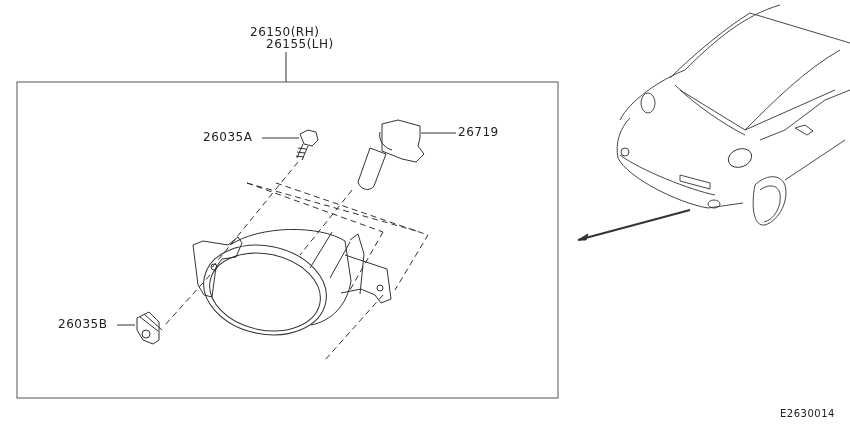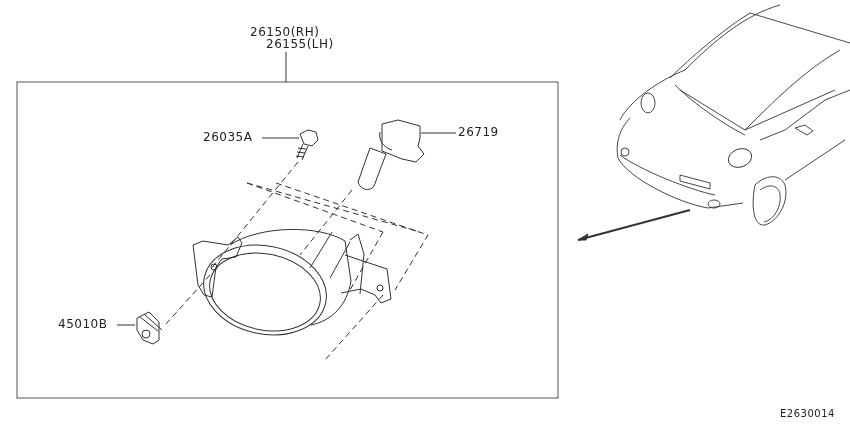--- a/index.html
+++ b/index.html
@@ -90,16 +90,16 @@
       <line x1="690" y1="210" x2="578" y2="240" stroke-width="2"></line>
       <path d="M578,240 l10,-6 l-2,6 z" fill="#333"></path>
     </g>
   </svg>
 
   <div class="label" style="left:250px; top:26px;">26150(RH)</div>
   <div class="label" style="left:258px; top:38px;margin-left:8px;">26155(LH)</div>
 
   <div class="label" style="left:203px; top:131px;text-align:center;">26035A</div>
   <div class="label" style="left:458px; top:126px;text-align:center;">26719</div>
-  <div class="label" style="left:58px; top:318px;">45010B</div>
+  <div class="label" style="left:58px; top:318px;">26035B</div>
 
   <div class="label small" style="left:780px; top:407px;">E2630014</div>
 </div>
 
 </body></html>

